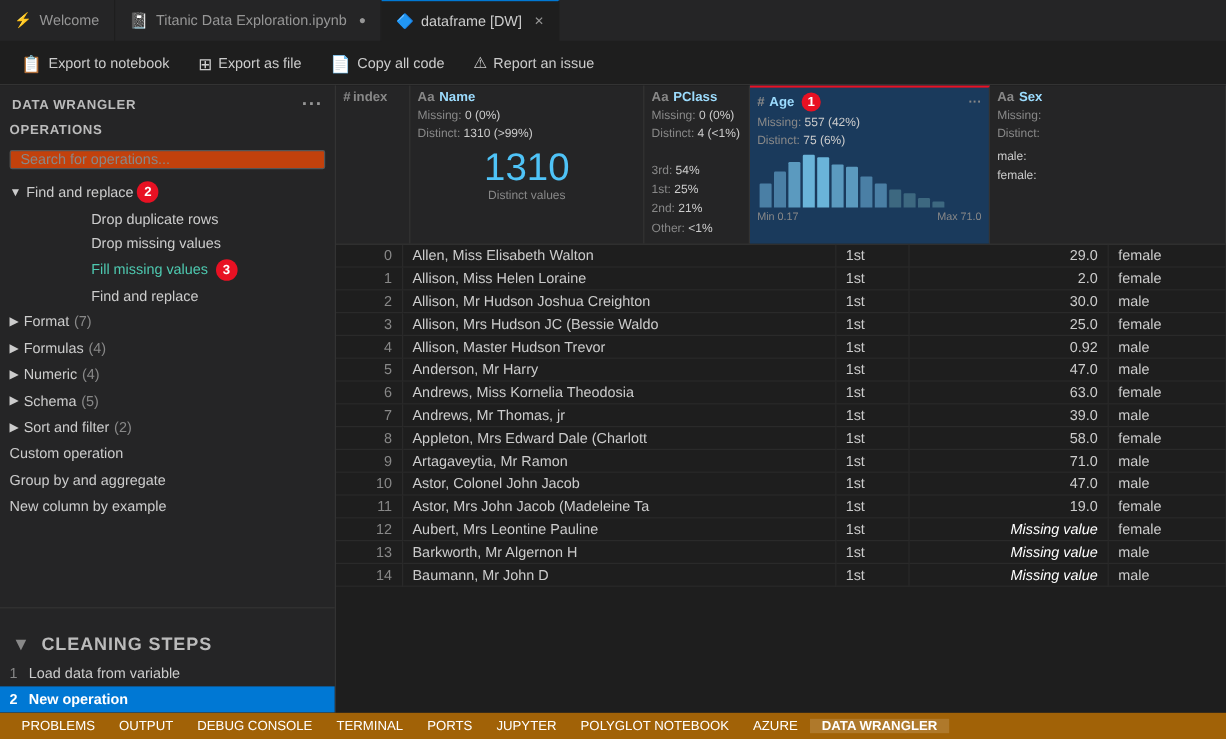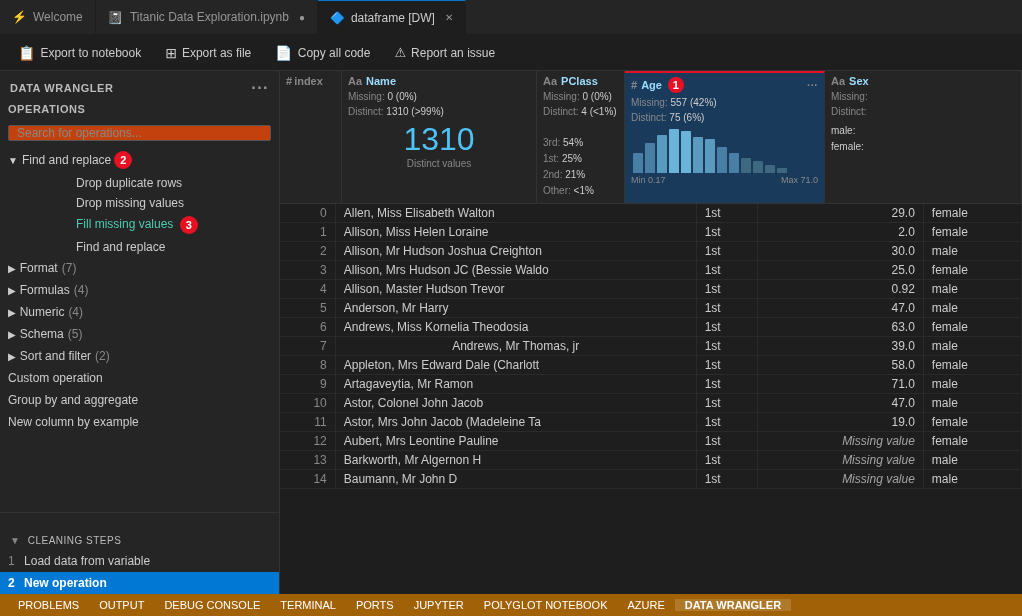--- a/index.html
+++ b/index.html
@@ -33,35 +33,35 @@
     .op-group { }
     .op-group-header { display: flex; align-items: center; padding: 4px 8px; cursor: pointer; color: #cccccc; font-size: 12px; }
     .chevron { margin-right: 4px; font-size: 10px; }
     .op-sub-item { padding: 3px 8px 3px 28px; cursor: pointer; color: #cccccc; font-size: 12px; margin-left: 48px; }
     .op-sub-item.active { color: #4ec9b0; }
 
     .op-flat-item { padding: 4px 8px; cursor: pointer; color: #cccccc; font-size: 12px; }
 
     
     .cleaning-section { border-top: 1px solid #333; }
-    .cleaning-title { font-size: 10px; color: #bbb; padding: 6px 10px 4px; letter-spacing: 0.05em; font-weight: 400; margin-top: 16px; }
+    .cleaning-title { font-size: 15px; color: #bbb; padding: 6px 10px 4px; letter-spacing: 0.05em; font-weight: 700; margin-top: 16px; }
     .cleaning-item { padding: 4px 8px; font-size: 12px; color: #ccc; cursor: pointer; }
     .cleaning-item.active { background: #0078d4; color: #fff; font-weight: 600; }
 
     
     .content { flex: 1; display: flex; flex-direction: column; overflow: hidden; background: #1e1e1e; }
 
     
     .data-table-wrap { flex: 1; overflow: auto; }
     .data-table-wrap::-webkit-scrollbar { height: 6px; width: 6px; }
     .data-table-wrap::-webkit-scrollbar-thumb { background: #555; }
     .data-table { width: 100%; border-collapse: collapse; font-size: 12px; }
     .data-table td { padding: 2px 8px; border-bottom: 1px solid #2a2a2a; border-right: 1px solid #2a2a2a; white-space: nowrap; overflow: hidden; text-overflow: ellipsis; max-width: 180px; }
     .data-table td.num { text-align: right; }
-    .data-table td.missing { color: #a3a3a3; font-style: italic; text-align: right; }
+    .data-table td.missing { color: #ffffff; font-style: italic; text-align: right; }
     .data-table td:first-child { color: #888; text-align: right; }
 
     
     .status-bar { background: #a16207; color: #fff; height: 22px; display: flex; align-items: center; padding: 0 8px; font-size: 11px; gap: 0; flex-shrink: 0; }
     .status-item { padding: 0 10px; cursor: pointer; white-space: nowrap; }
     .status-item.active { background: rgba(255,255,255,0.15); font-weight: 600; }
 
     
     .num-badge { display: inline-flex; align-items: center; justify-content: center; background: #e81123; color: white; border-radius: 50%; width: 18px; height: 18px; font-size: 11px; font-weight: 700; margin-left: 3px; vertical-align: middle; }
   </style>
@@ -347,21 +347,21 @@
     </tr>
             <tr>
       <td class="num">6</td>
       <td style="max-width:195px; overflow:hidden; text-overflow:ellipsis; white-space:nowrap;">Andrews, Miss Kornelia Theodosia</td>
       <td>1st</td>
       <td class="num">63.0</td>
       <td>female</td>
     </tr>
             <tr>
       <td class="num">7</td>
-      <td style="max-width:195px; overflow:hidden; text-overflow:ellipsis; white-space:nowrap;text-align:center;">Andrews, Mr Thomas, jr</td>
+      <td style="max-width:195px; overflow:hidden; text-overflow:ellipsis; white-space:nowrap;">Andrews, Mr Thomas, jr</td>
       <td>1st</td>
       <td class="num">39.0</td>
       <td>male</td>
     </tr>
             <tr>
       <td class="num">8</td>
       <td style="max-width:195px; overflow:hidden; text-overflow:ellipsis; white-space:nowrap;">Appleton, Mrs Edward Dale (Charlott</td>
       <td>1st</td>
       <td class="num">58.0</td>
       <td>female</td>

